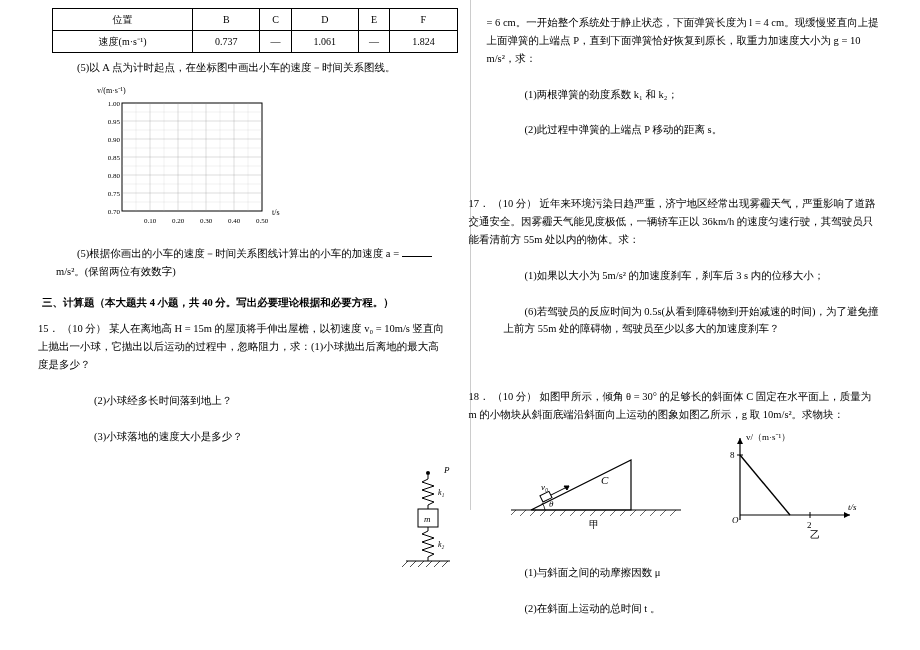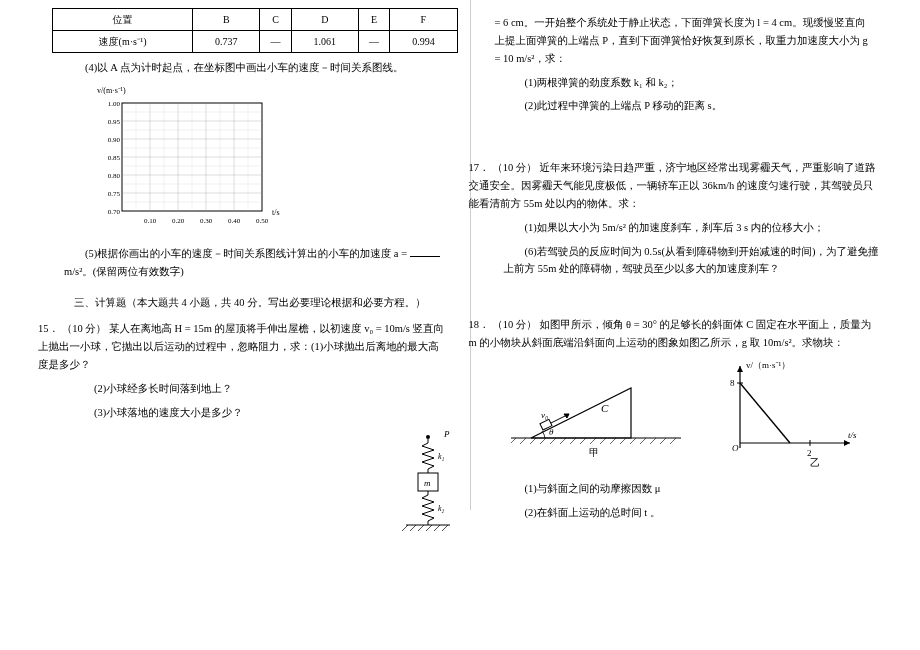--- a/index.html
+++ b/index.html
@@ -32,29 +32,28 @@
     width: 100%;
     margin-bottom: 6px;
   }
   table.vtable td, table.vtable th {
     border: 1px solid #000;
     padding: 2px 0;
     font-size: 10px;
     text-align: center;
     font-weight: normal;
   }
-  .para { margin: 6px 12px; text-indent: 2em; }
+  .para { margin: 6px 4px; text-indent: 2em; }
   .sub-indent { padding-left: 2em; }
-  .sub-para { margin: 6px 0; text-indent: 2em; }
+  .sub-para { margin: 18px 0; text-indent: 2em; }
   
   .grid-holder { margin: 6px 0 6px 40px; }
   .section-title {
-    font-weight: normal;
+    font-weight: bold;
     margin: 14px 0 6px -10px;
-    text-align: center;
   }
   .qnum-row { margin: 8px 9px 4px -14px; }
   .qnum { display: inline-block; }
   
   .spring-fig {
     float: right;
     margin-left: 6px;
   }
   
   .incline-row {
@@ -85,26 +84,26 @@
         <td>D</td>
         <td>E</td>
         <td>F</td>
       </tr>
       <tr>
         <td>速度(m·s⁻¹)</td>
         <td>0.737</td>
         <td>—</td>
         <td>1.061</td>
         <td>—</td>
-        <td>0.994</td>
+        <td>1.824</td>
       </tr>
     </tbody>
       </table>
 
-    <div class="para">(4)以 A 点为计时起点，在坐标图中画出小车的速度－时间关系图线。</div>
+    <div class="para">(5)以 A 点为计时起点，在坐标图中画出小车的速度－时间关系图线。</div>
 
     <div class="grid-holder">
       <svg width="190" height="150" viewBox="0 0 190 150">
 
         <text x="5" y="10" font-size="8">v/(m·s⁻¹)</text>
 
         <g font-size="7" text-anchor="end">
           <text x="28" y="23">1.00</text>
           <text x="28" y="41">0.95</text>
           <text x="28" y="59">0.90</text>

